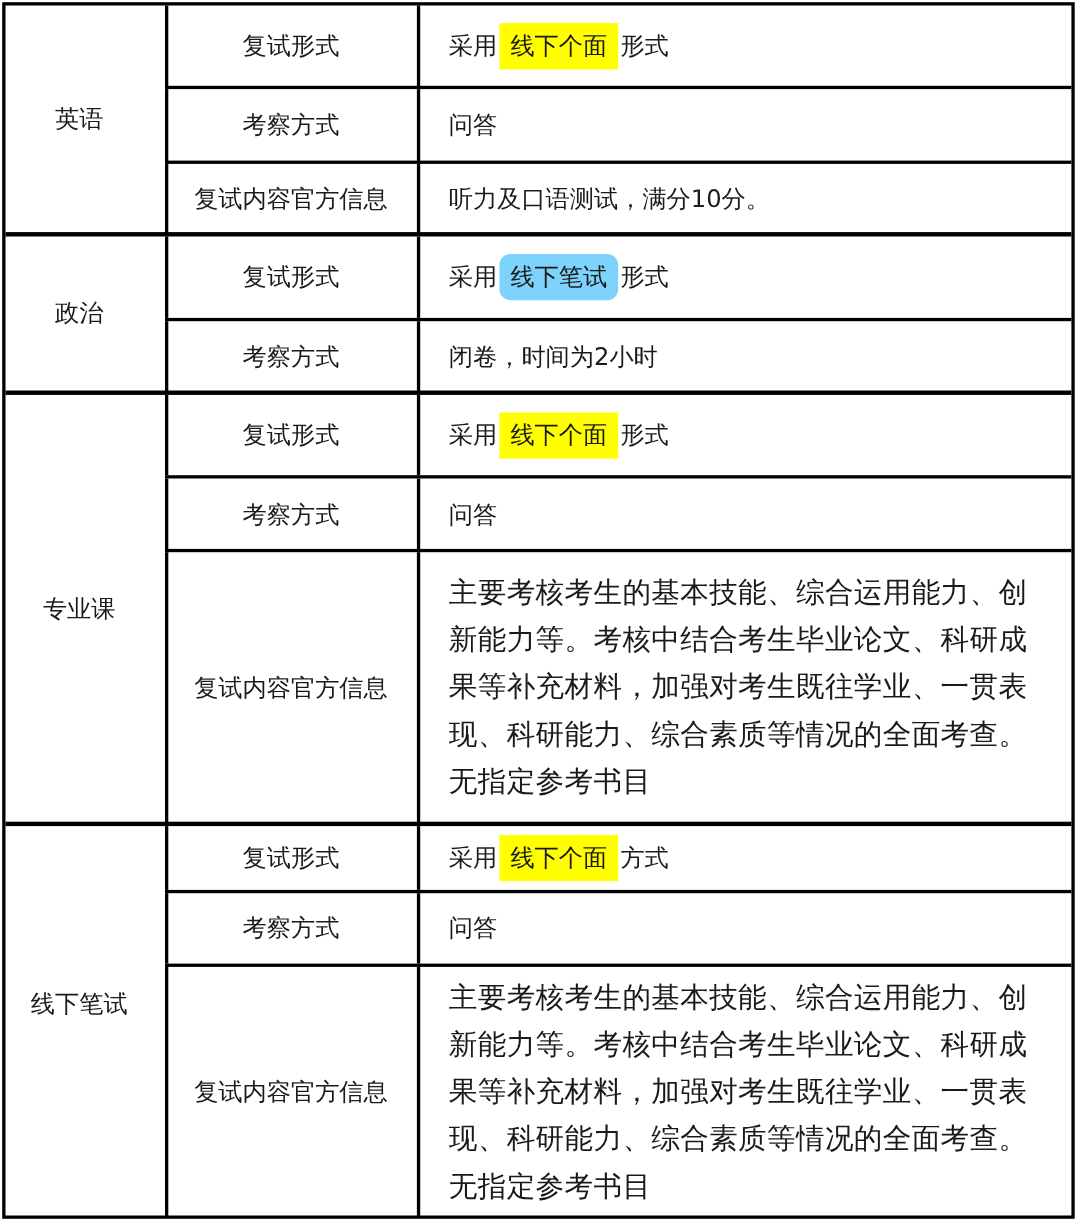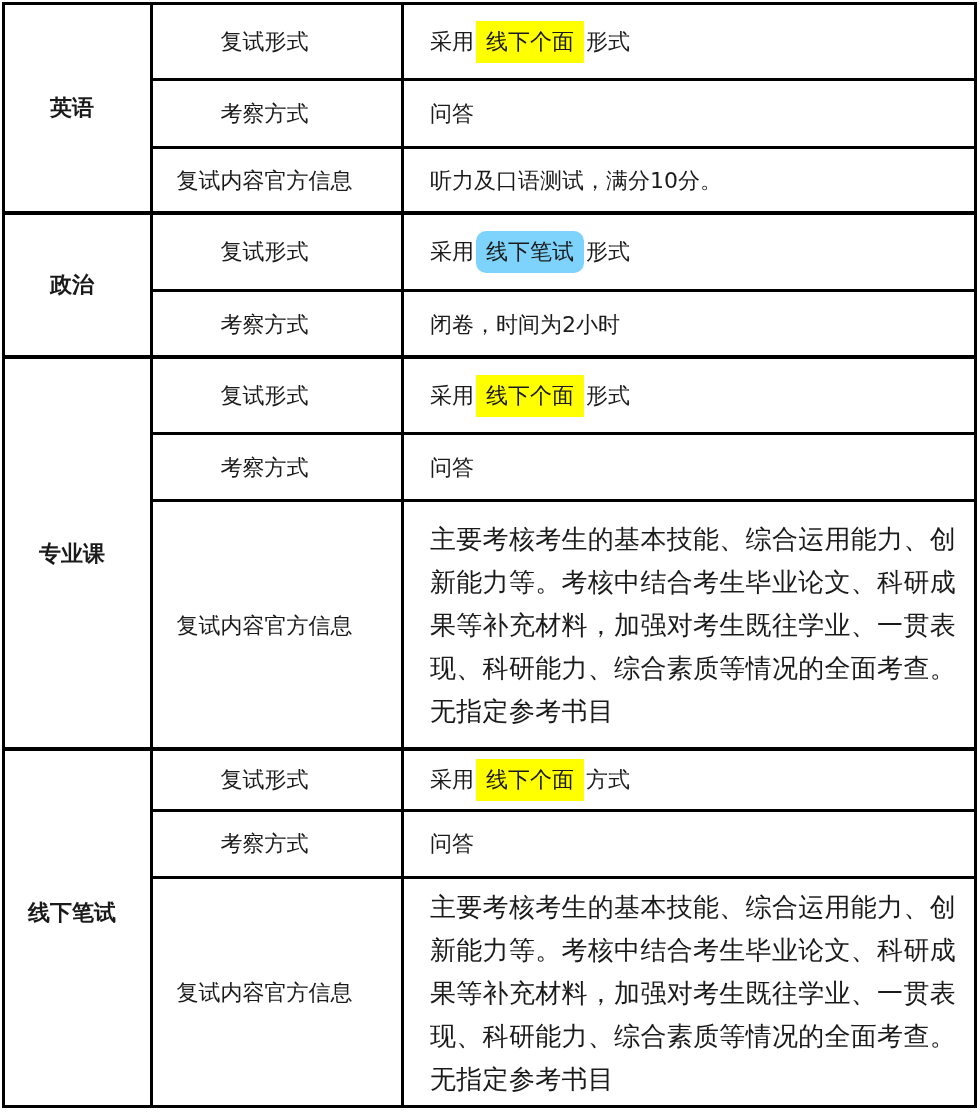--- a/index.html
+++ b/index.html
@@ -3,24 +3,24 @@
 <meta charset="utf-8">
 <style>
   html, body { margin: 0; padding: 0; background: #ffffff; }
   body { width: 980px; height: 1112px; overflow: hidden; position: relative;
          font-family: "DejaVu Sans", "Liberation Sans", sans-serif; color: #1a1a1a; }
   .tbl { position: absolute; left: 2px; top: 2px; width: 975px; height: 1106px;
          border: 3px solid #000; box-sizing: border-box; }
   .row { position: absolute; left: 0; right: 0; box-sizing: border-box; }
   .cell { position: absolute; top: 0; bottom: 0; box-sizing: border-box;
           display: flex; align-items: center; font-size: 22px; }
-  .c1 { left: 0; width: 134px; justify-content: center; font-weight: bold; }
+  .c1 { left: 0; width: 134px; justify-content: center; font-weight: normal; }
   .c2 { left: 145px; width: 226px; justify-content: center;
         border-left: 3px solid #000; }
-  .c3 { left: 396px; right: 0; border-left: 3px solid #000; padding-left: 26px; padding-right: 14px; }
+  .c3 { left: 374px; right: 0; border-left: 3px solid #000; padding-left: 26px; padding-right: 14px; }
   .hline { position: absolute; left: 145px; right: 0; height: 3px; background: #000; }
   .gline { position: absolute; left: 0; right: 0; height: 4px; background: #000; }
   .hl { background: #ffff00; padding: 6px 10px; margin: 12px 2px; }
   .para { line-height: 43px; font-size: 26px; letter-spacing: 0.3px; }
 </style>
 </head>
 <body>
 
 <div class="tbl">
 

